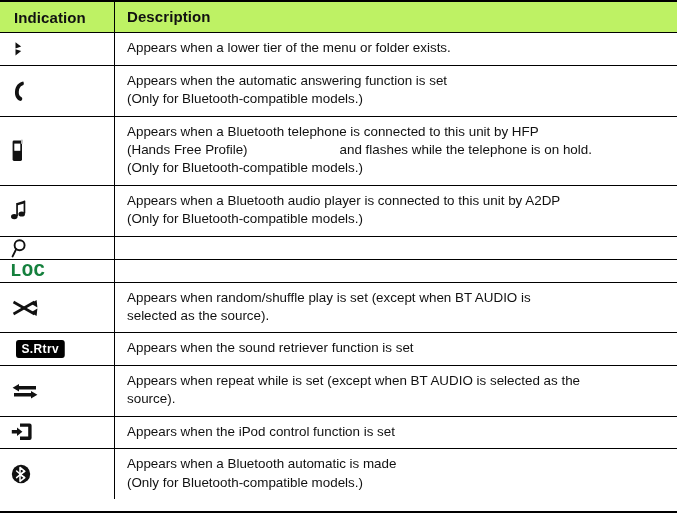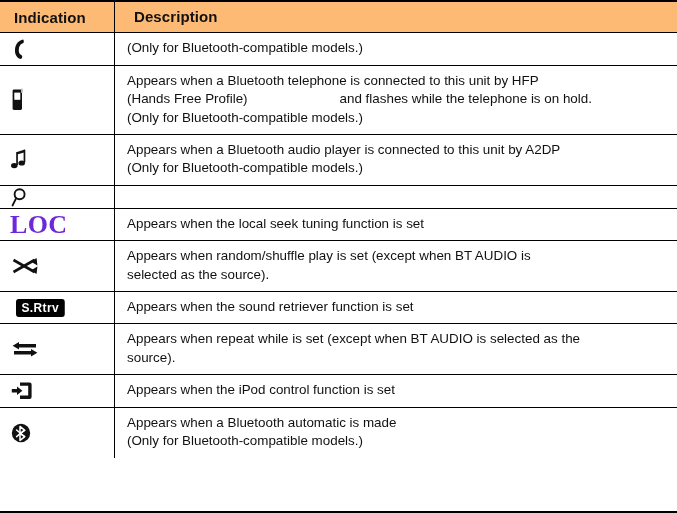--- a/index.html
+++ b/index.html
@@ -17,23 +17,22 @@
     border-top:2px solid #000;
     border-bottom:2px solid #000;
   }
   .row{
     display:flex;
     border-bottom:1px solid #000;
     box-sizing:border-box;
   }
   .row:last-child{border-bottom:none;}
   .head-row{
-    background:#fdba74;
+    background:#bef264;
     border-bottom:1px solid #000;
-    gap:7px;
   }
   .cell-ind{
     width:115px;
     flex:0 0 115px;
     box-sizing:border-box;
     border-right:1px solid #000;
     display:flex;align-items:center;justify-content:flex-start;
     padding-left:10px;
   }
   .head-row .cell-ind,.head-row .cell-desc{
@@ -48,25 +47,25 @@
     padding:6px 16px 7px 12px;
     font-size:13.4px;
     line-height:18.4px;
   }
   .cell-desc .line{display:block;white-space:pre;}
   .gap{display:inline-block;width:92px;}
   
   .icon{display:inline-block;line-height:0;}
   .icon svg{display:block;}
   .txtglyph{
-    font-family:Liberation Serif, serif;
+    font-family:Liberation Mono, monospace;
     font-weight:bold;
-    font-size:26px;
+    font-size:19px;
     letter-spacing:.3px;
-    color:#6d28d9;
+    color:#15803d;
   }
   .badge{
     display:inline-block;
     background:#000;
     color:#fff;
     border-radius:3px;
     font-family:"Liberation Sans", sans-serif;
     font-weight:bold;
     font-size:13px;
     letter-spacing:.4px;
@@ -84,33 +83,47 @@
 </head>
 <body>
 
 <div class="table">
 
   <div class="row head-row">
     <div class="cell-ind">Indication</div>
     <div class="cell-desc">Description</div>
   </div>
 
+  <div class="row">
+    <div class="cell-ind">
+      <span class="icon">
+        <svg width="20" height="20" viewBox="0 0 20 20">
+          <path d="M5.5 3.2 L11.2 7.6 L5.5 9.4 Z" fill="#111"></path>
+          <path d="M5.5 10.2 L11.2 12.0 L5.5 16.4 Z" fill="#111"></path>
+        </svg>
+      </span>
+    </div>
+    <div class="cell-desc">
+      <span class="line">Appears when a lower tier of the menu or folder exists.</span>
+    </div>
+  </div>
 
   <div class="row">
     <div class="cell-ind">
       <span class="icon">
         <svg width="22" height="24" viewBox="0 0 22 24">
           <path d="M13.2 2.6 C8.4 3.4 5.4 7.4 5.0 12.6 C4.7 16.6 6.2 20.2 9.2 21.6
                    C10.6 22.3 11.9 21.6 12.2 20.3 C12.5 19.1 11.9 18.3 10.9 17.8
                    C9.3 17.0 8.6 14.9 8.8 12.4 C9.0 9.6 10.3 7.4 12.3 6.6
                    C13.4 6.2 14.0 5.3 13.8 4.2 C13.7 3.2 13.1 2.5 13.2 2.6 Z" fill="#111"></path>
         </svg>
       </span>
     </div>
     <div class="cell-desc">
+      <span class="line">Appears when the automatic answering function is set</span>
       <span class="line">(Only for Bluetooth-compatible models.)</span>
     </div>
   </div>
 
   <div class="row">
     <div class="cell-ind">
       <span class="icon">
         <svg width="16" height="24" viewBox="0 0 16 24">
           <rect x="2.6" y="1.6" width="9.4" height="20.4" rx="1.4" fill="#111"></rect>
           <rect x="4.3" y="4.6" width="6.0" height="7.2" fill="#ffffff"></rect>
@@ -151,23 +164,20 @@
           <line x1="6.2" y1="12.2" x2="2.6" y2="19.4" stroke="#111" stroke-width="1.9" stroke-linecap="round"></line>
         </svg>
       </span>
     </div>
   </div>
 
   <div class="row">
     <div class="cell-ind">
       <span class="txtglyph">LOC</span>
     </div>
-    <div class="cell-desc">
-      <span class="line">Appears when the local seek tuning function is set</span>
-    </div>
   </div>
 
   <div class="row">
     <div class="cell-ind">
       <span class="icon">
         <svg width="30" height="22" viewBox="0 0 30 22">
           <line x1="3.5" y1="5.0" x2="24.5" y2="17.0" stroke="#111" stroke-width="2.6"></line>
           <line x1="3.5" y1="17.0" x2="24.5" y2="5.0" stroke="#111" stroke-width="2.6"></line>
           <path d="M26.6 3.0 L27.4 10.4 L20.8 6.6 Z" fill="#111"></path>
           <path d="M26.6 19.0 L27.4 11.6 L20.8 15.4 Z" fill="#111"></path>

